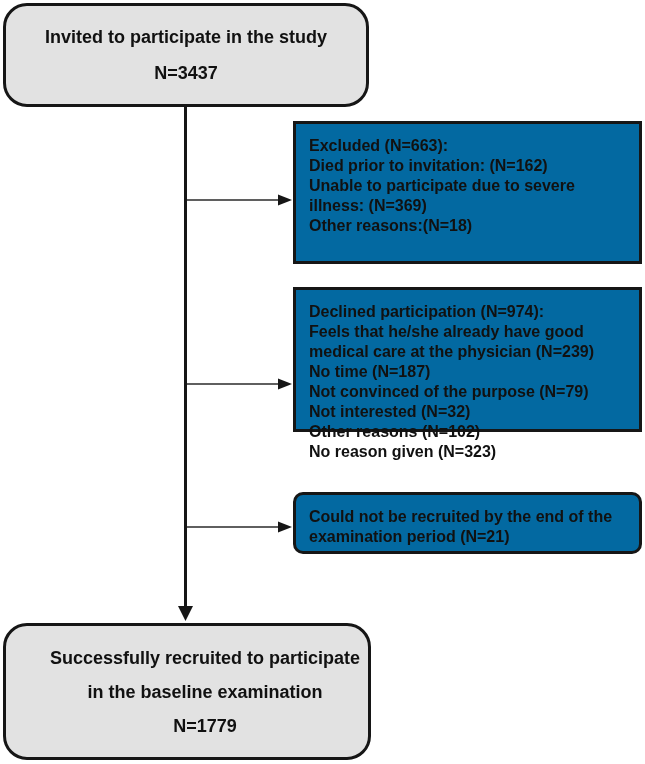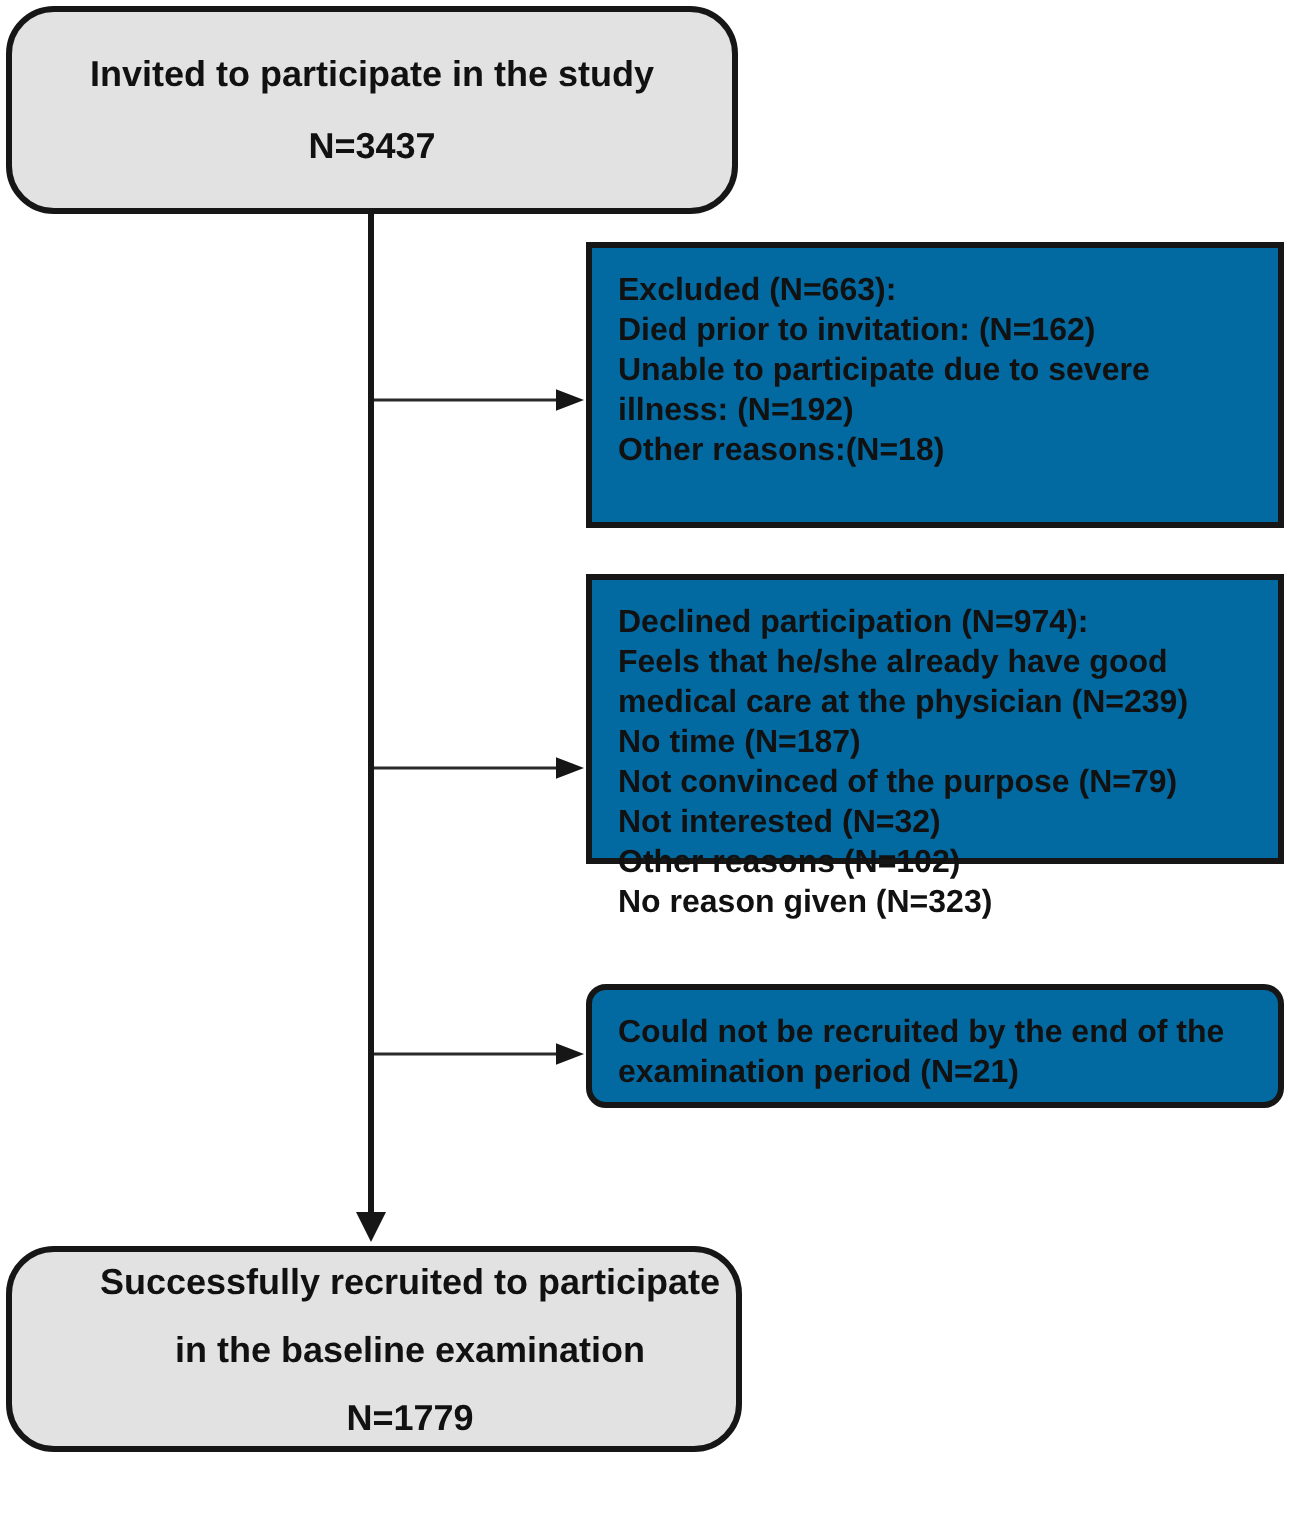--- a/index.html
+++ b/index.html
@@ -42,21 +42,21 @@
     left: 3px;
     top: 3px;
     width: 366px;
     height: 104px;
     gap: 14px;
   }
   #recruited-box {
     left: 3px;
     top: 623px;
     width: 368px;
-    height: 103px;
+    height: 137px;
     gap: 12px;
     padding-left: 36px;
   }
   .reason-box {
     position: absolute;
     left: 293px;
     width: 349px;
     background: #0369a1;
     border: 3px solid #161616;
     box-sizing: border-box;
@@ -91,21 +91,21 @@
   </svg>
 
   <div class="terminal-box" id="invited-box">
     <div>Invited to participate in the study</div>
     <div>N=3437</div>
   </div>
 
   <div class="reason-box" id="excluded-box">
     <div class="reason-line">Excluded (N=663):</div>
     <div class="reason-line">Died prior to invitation: (N=162)</div>
-    <div class="reason-line">Unable to participate due to severe illness: (N=192)</div>
+    <div class="reason-line">Unable to participate due to severe illness: (N=369)</div>
     <div class="reason-line">Other reasons:(N=18)</div>
   </div>
 
   <div class="reason-box" id="declined-box">
     <div class="reason-line">Declined participation (N=974):</div>
     <div class="reason-line">Feels that he/she already have good medical care at the physician (N=239)</div>
     <div class="reason-line">No time (N=187)</div>
     <div class="reason-line">Not convinced of the purpose (N=79)</div>
     <div class="reason-line">Not interested (N=32)</div>
     <div class="reason-line">Other reasons (N=102)</div>

